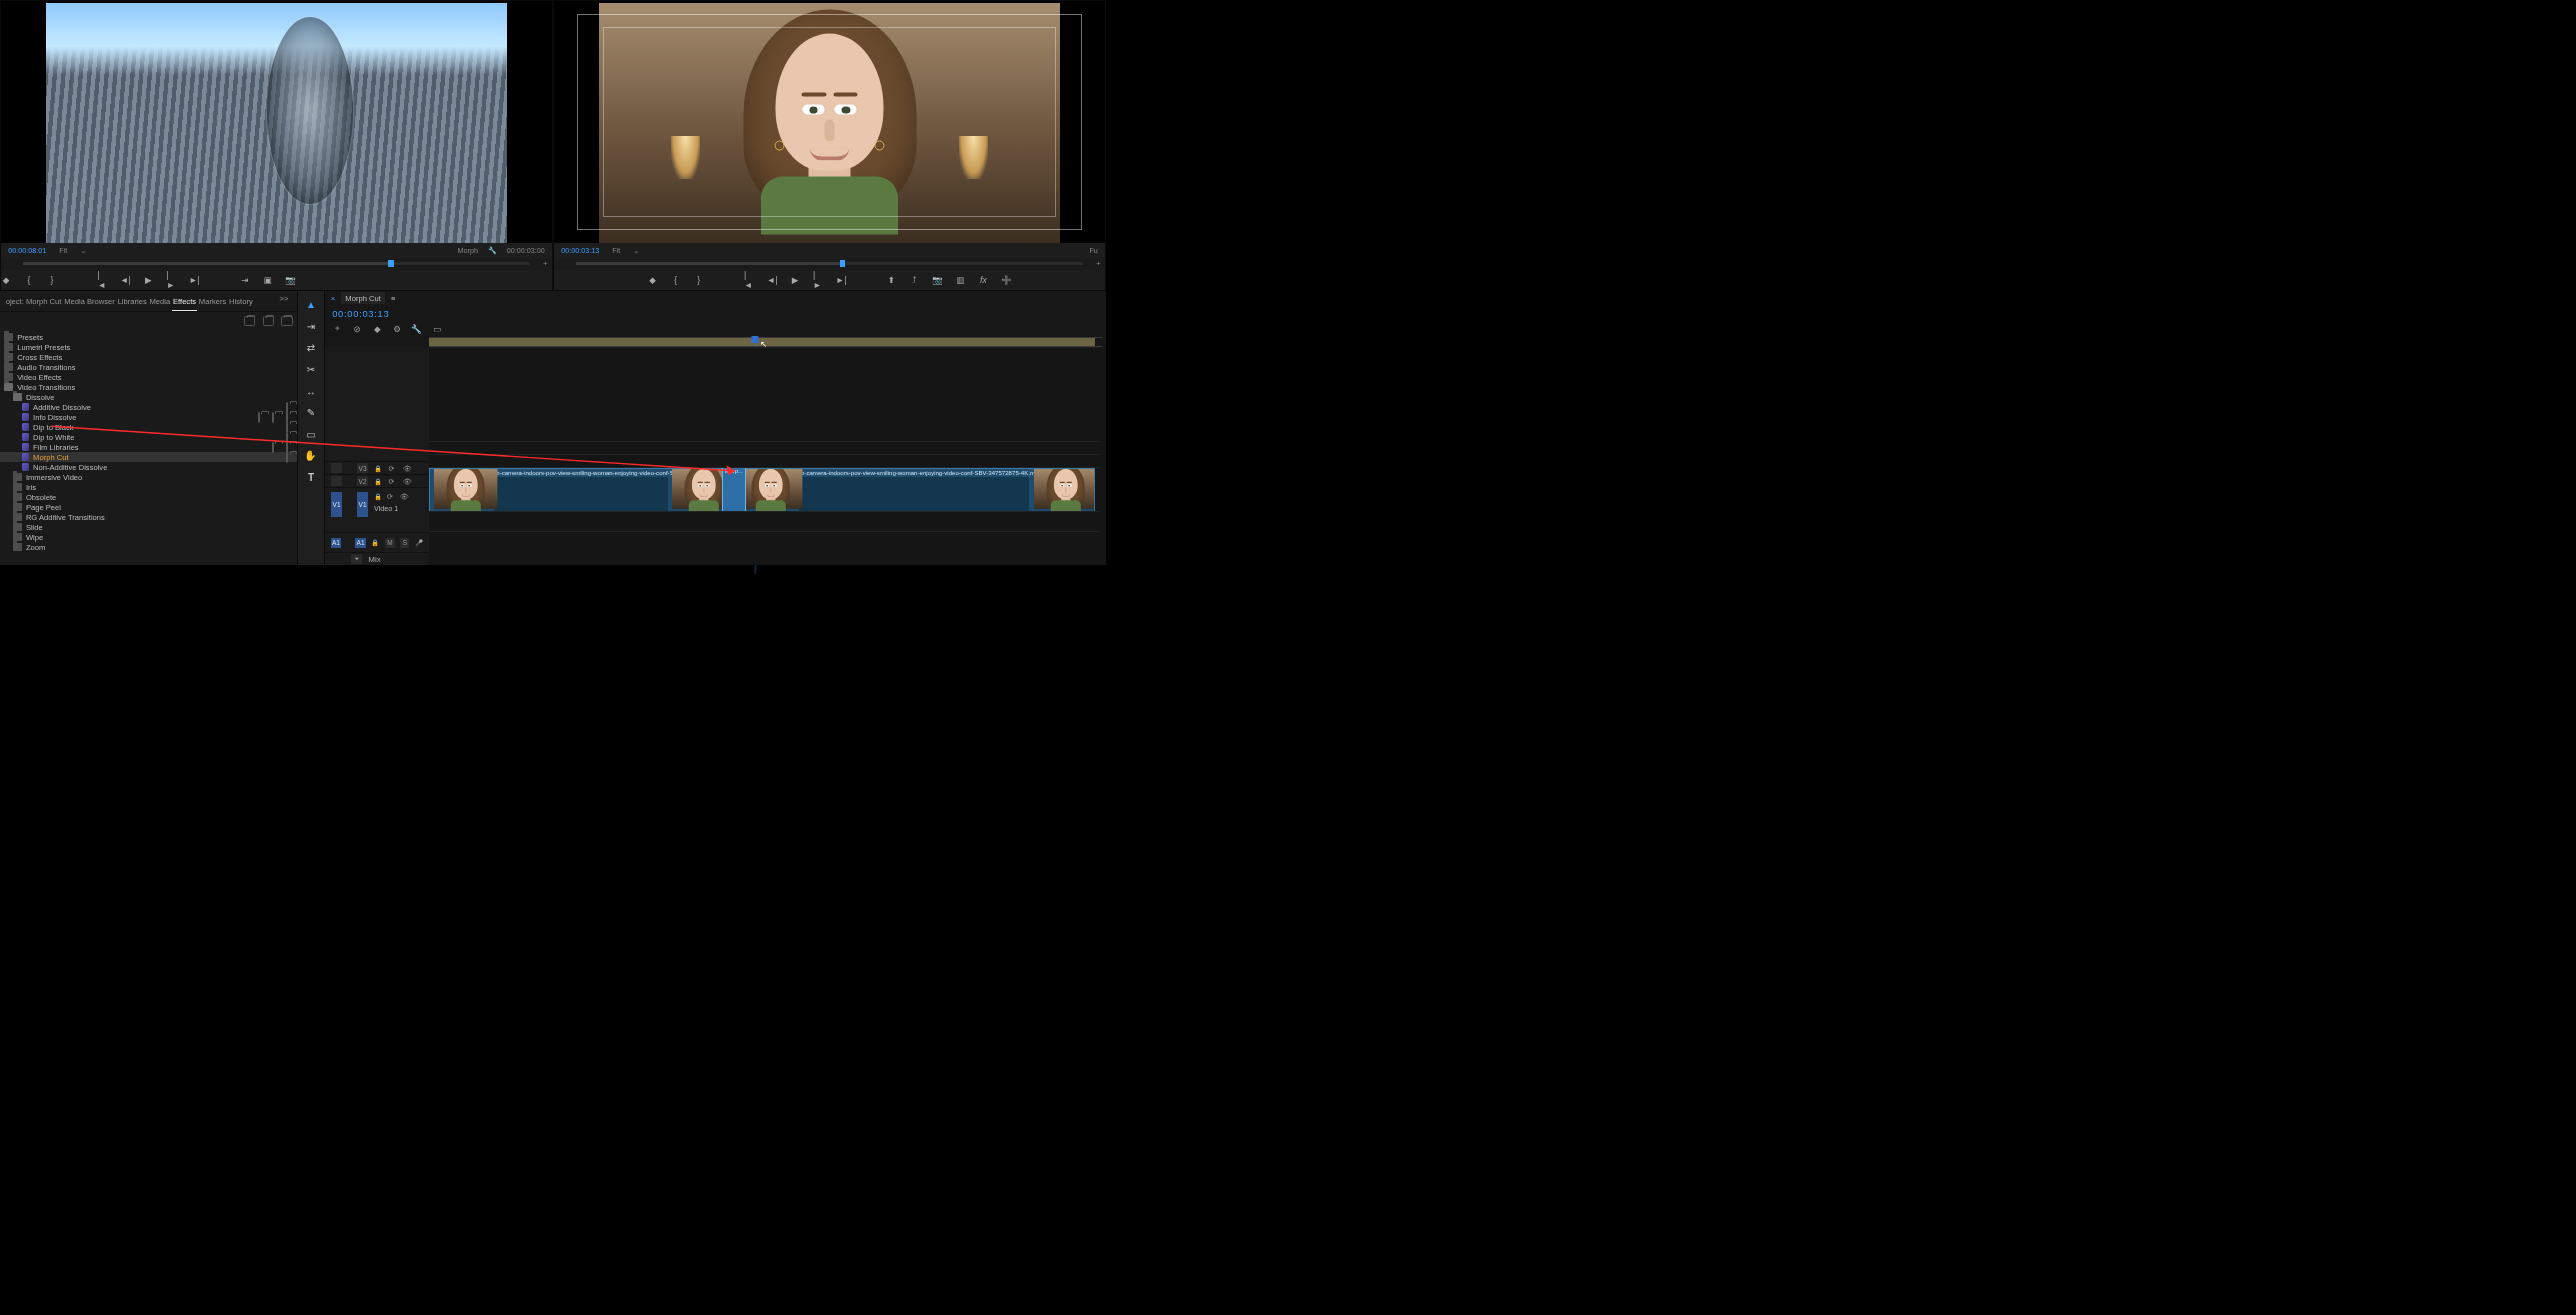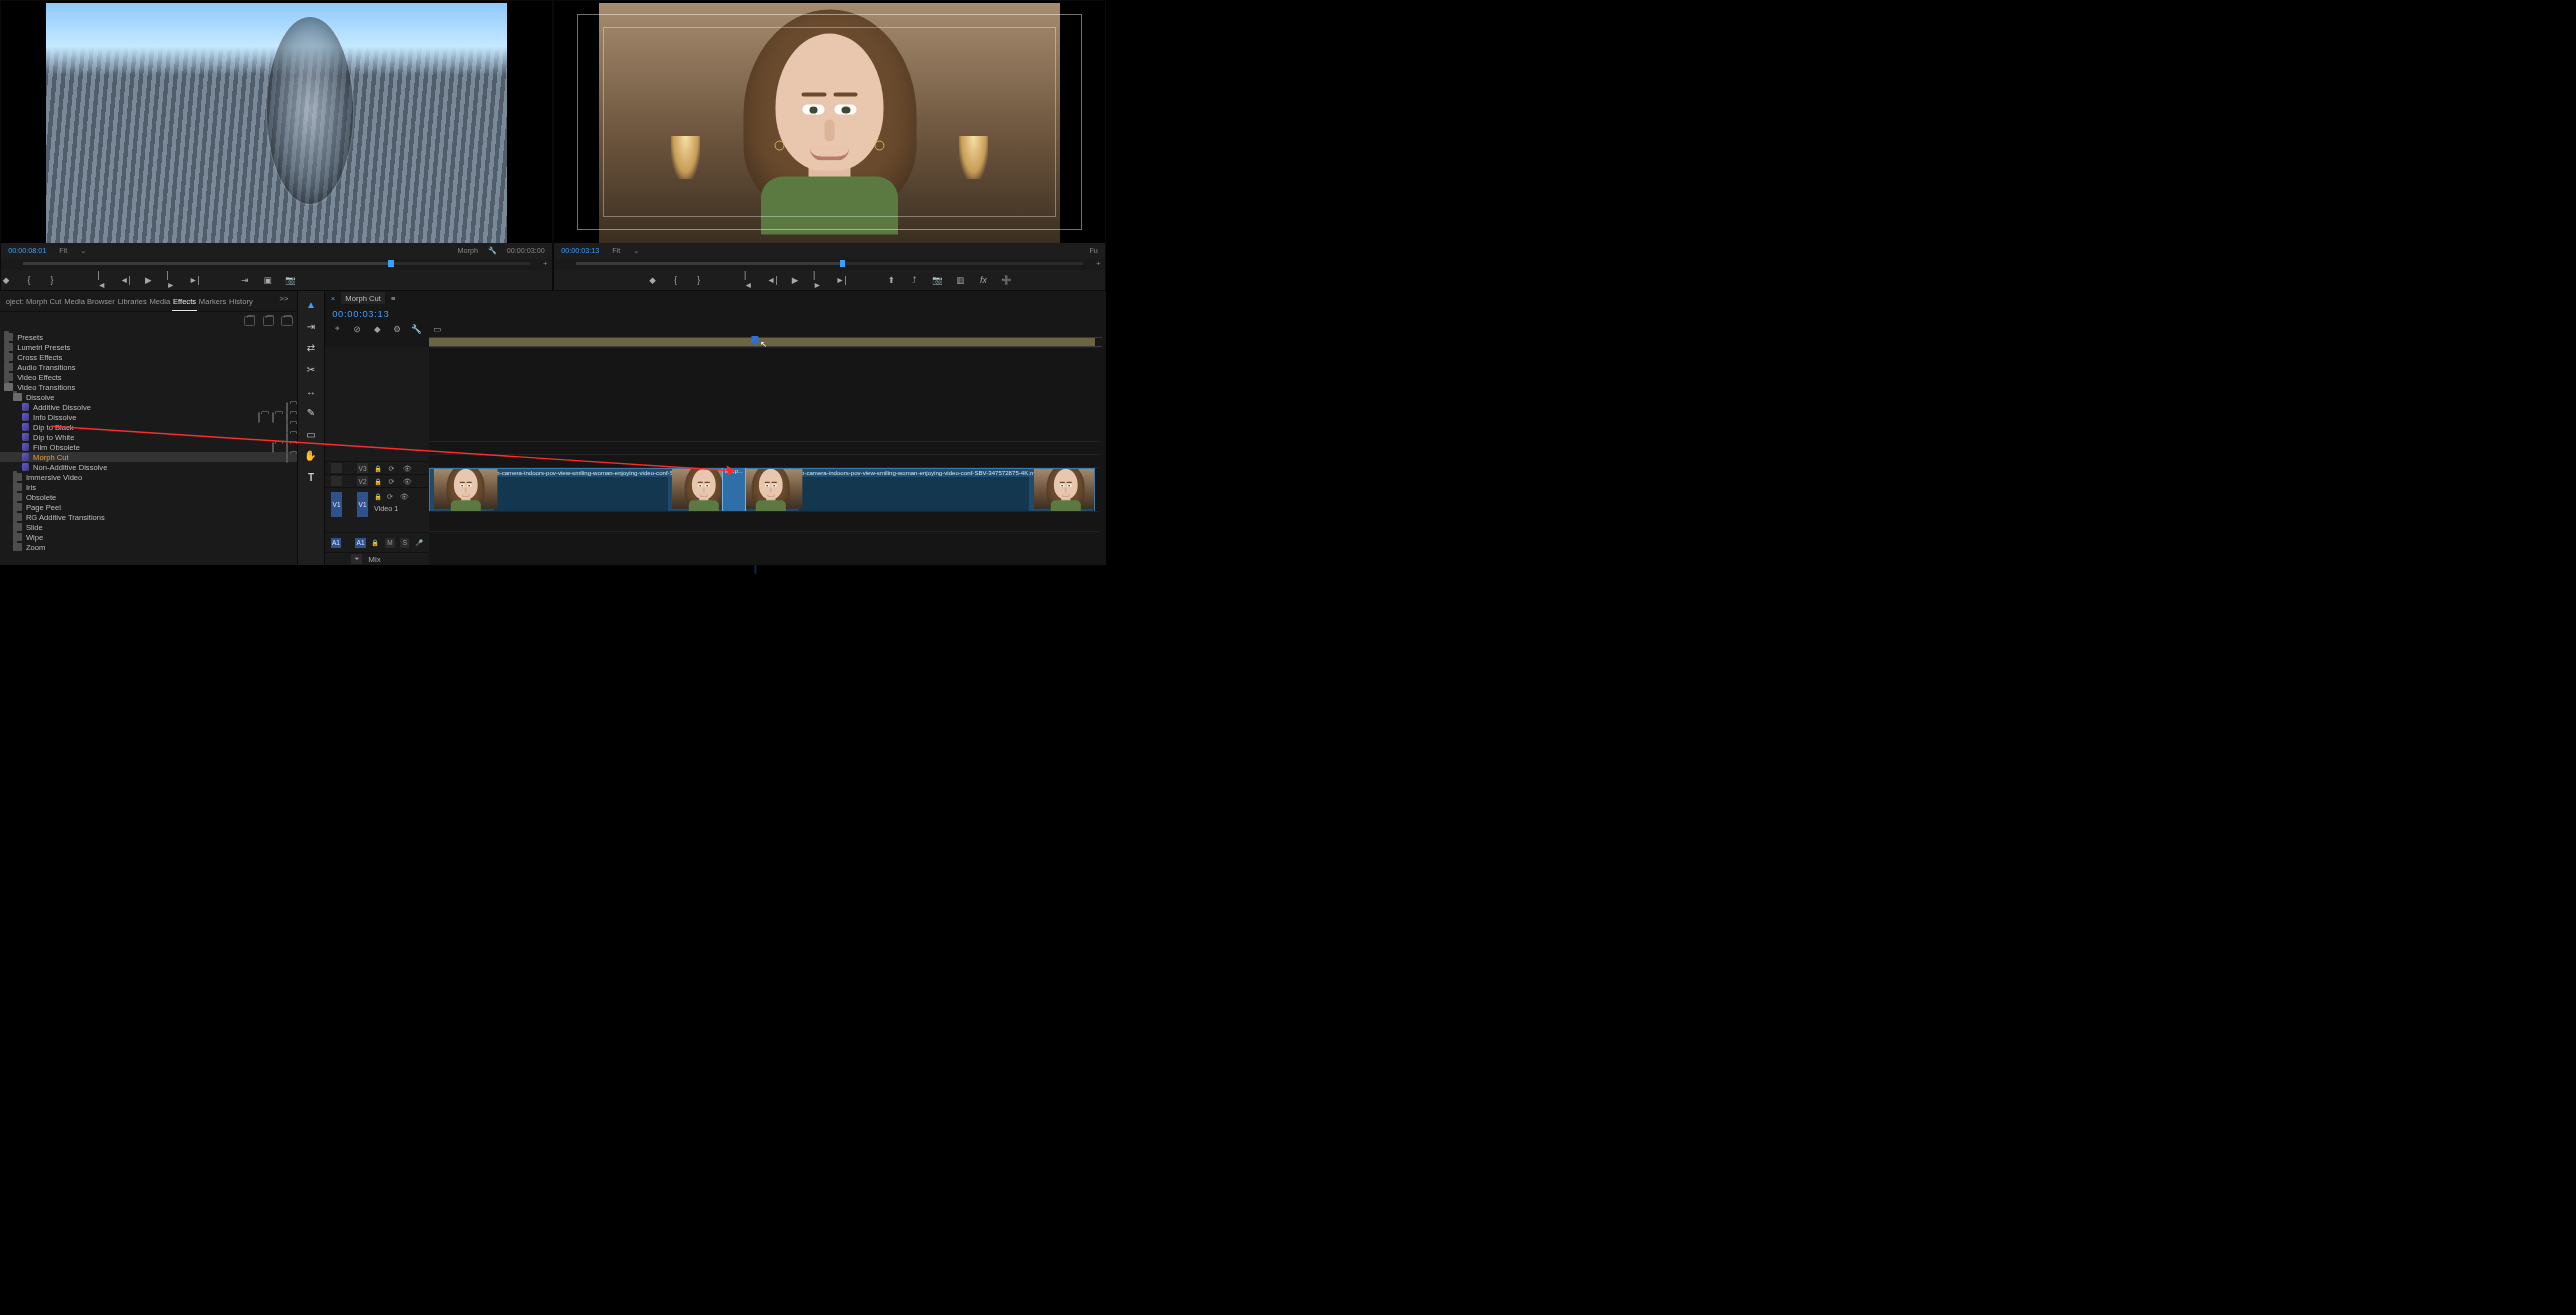--- a/index.html
+++ b/index.html
@@ -306,21 +306,21 @@
           </div>
           <div class="node lv2">
             <span class="fx-chip"></span>
             <span>Dip to White</span>
             <span class="badge-cell">
               <span class="mini-badge"><span class="chip-icon"></span></span>
             </span>
           </div>
           <div class="node lv2">
             <span class="fx-chip"></span>
-            <span>Film Obsolete</span>
+            <span>Film Libraries</span>
             <span class="badge-cell">
               <span class="mini-badge"><span class="chip-icon"></span></span>
               <span class="mini-badge"><span class="chip-icon"></span></span>
             </span>
           </div>
           <div class="node lv2 selected">
             <span class="fx-chip"></span>
             <span>Morph Cut</span>
             <span class="badge-cell">
               <span class="mini-badge"><span class="chip-icon"></span></span>

